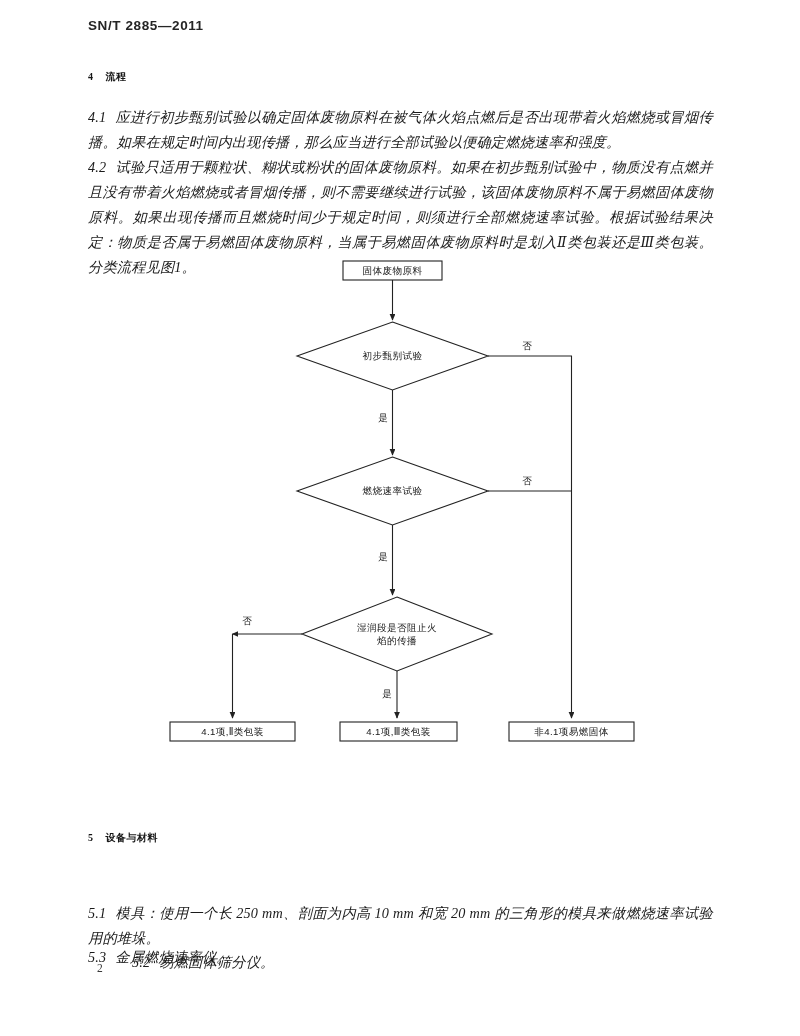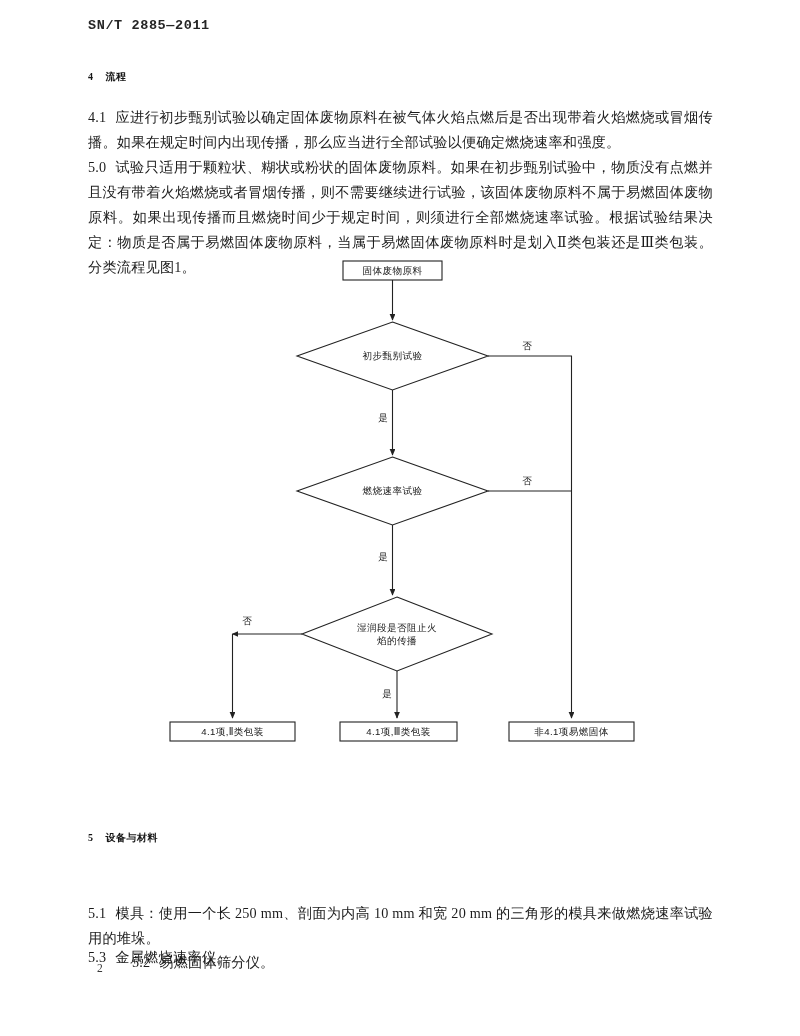--- a/index.html
+++ b/index.html
@@ -15,21 +15,21 @@
     margin: 0 auto;
     overflow: hidden;
     font-family: "Liberation Serif", "DejaVu Serif", serif;
     color: #1a1a1a;
   }
   
   .std-header {
     position: absolute;
     left: 88px;
     top: 18px;
-    font-family: Liberation Mono, monospace;
+    font-family: Liberation Sans, sans-serif;
     font-size: 13.5px;
     font-weight: bold;
     letter-spacing: 0.6px;
     color: #252525;
   }
   
   .section-title {
     position: absolute;
     left: 88px;
     font-size: 10px;
@@ -40,20 +40,21 @@
   .section-title .num { margin-right: 12px; font-weight: bold; }
   .para {
     position: absolute;
     left: 88px;
     width: 625px;
     font-size: 14.2px;
     line-height: 25px;
     text-align: justify;
     color: #1b1b1b;
     letter-spacing: 0.2px;
+    font-style: italic;
   }
   .para .lbl { margin-right: 9px; }
   .fig-caption {
     position: absolute;
     left: 0;
     width: 800px;
     text-align: center;
     font-size: 14px;
     font-weight: bold;
     letter-spacing: 0.4px;
@@ -111,21 +112,21 @@
 
   <div class="section-title" style="top:70px;">
     <span class="num">4</span><span>流程</span>
   </div>
 
   <div class="para" style="top:105px;">
     <span class="lbl">4.1</span><span>应进行初步甄别试验以确定固体废物原料在被气体火焰点燃后是否出现带着火焰燃烧或冒烟传播。如果在规定时间内出现传播，那么应当进行全部试验以便确定燃烧速率和强度。</span>
   </div>
 
   <div class="para" style="top:155px;">
-    <span class="lbl">5.0</span><span>试验只适用于颗粒状、糊状或粉状的固体废物原料。如果在初步甄别试验中，物质没有点燃并且没有带着火焰燃烧或者冒烟传播，则不需要继续进行试验，该固体废物原料不属于易燃固体废物原料。如果出现传播而且燃烧时间少于规定时间，则须进行全部燃烧速率试验。根据试验结果决定：物质是否属于易燃固体废物原料，当属于易燃固体废物原料时是划入Ⅱ类包装还是Ⅲ类包装。分类流程见图1。</span>
+    <span class="lbl">4.2</span><span>试验只适用于颗粒状、糊状或粉状的固体废物原料。如果在初步甄别试验中，物质没有点燃并且没有带着火焰燃烧或者冒烟传播，则不需要继续进行试验，该固体废物原料不属于易燃固体废物原料。如果出现传播而且燃烧时间少于规定时间，则须进行全部燃烧速率试验。根据试验结果决定：物质是否属于易燃固体废物原料，当属于易燃固体废物原料时是划入Ⅱ类包装还是Ⅲ类包装。分类流程见图1。</span>
   </div>
 
   <div class="flow">
     <svg width="800" height="520" viewBox="0 0 800 520" xmlns="http://www.w3.org/2000/svg">
       <defs>
         <marker id="arrow" markerWidth="7" markerHeight="7" refX="5.4" refY="2.6" orient="auto" markerUnits="strokeWidth">
           <path d="M0,0 L6,2.6 L0,5.2 z" fill="#222222"></path>
         </marker>
       </defs>
 

